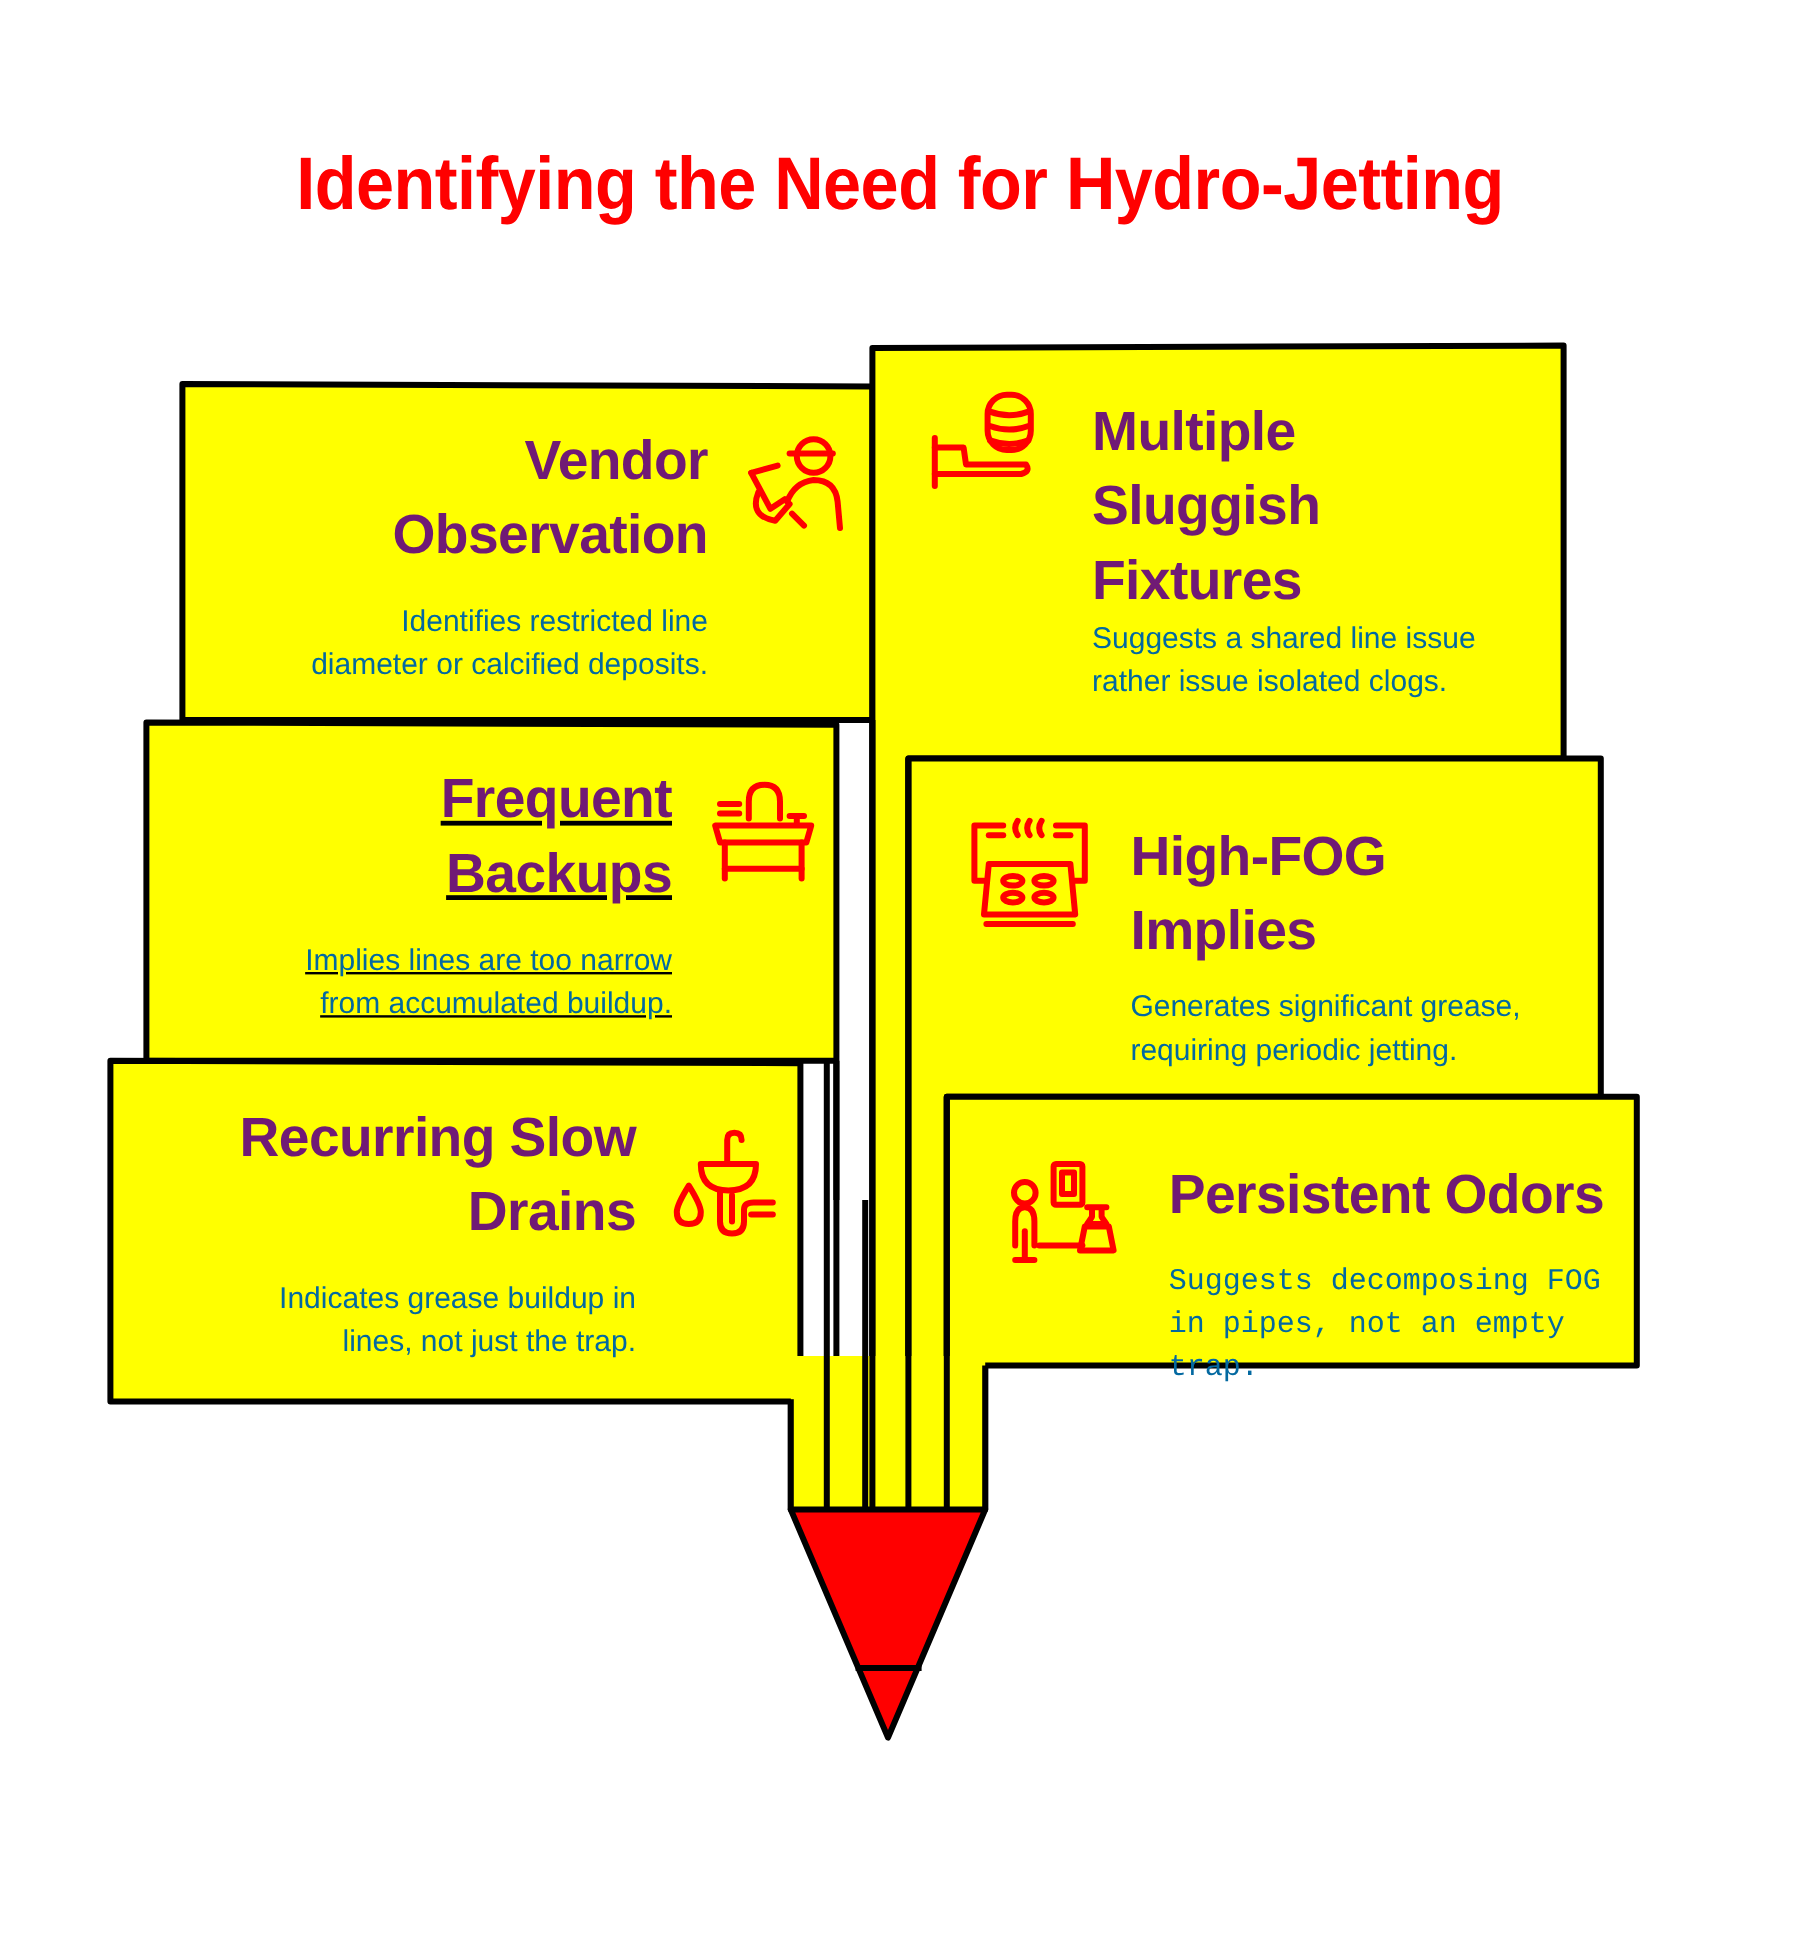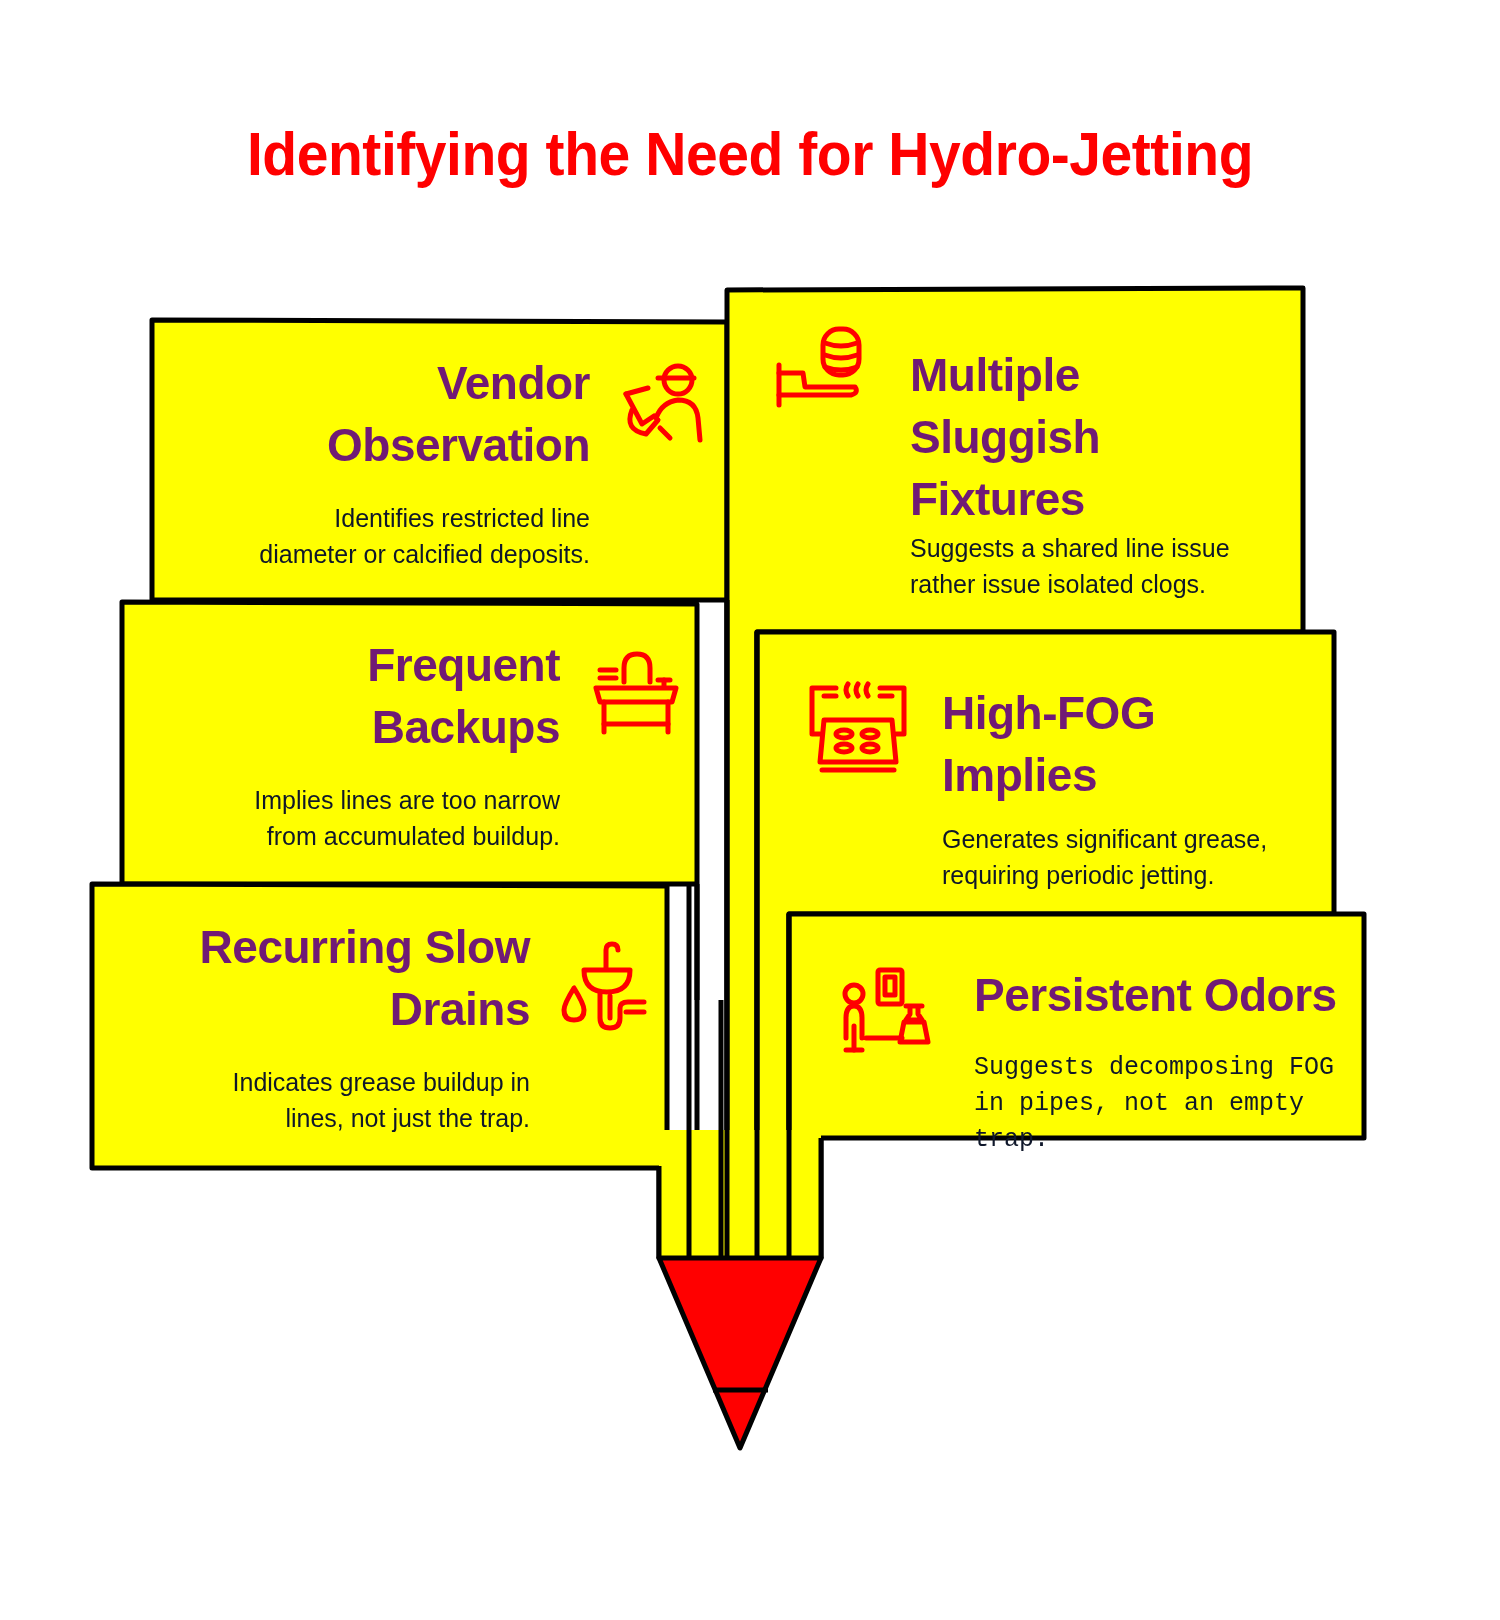--- a/index.html
+++ b/index.html
@@ -5,21 +5,21 @@
     html, body { margin: 0; padding: 0; background: #ffffff; }
     body { width: 1500px; height: 1620px; position: relative; overflow: hidden;
            font-family: "Liberation Sans", "DejaVu Sans", sans-serif; }
     .title { position: absolute; left: 0; top: 118px; width: 1500px; text-align: center;
              color: #ff0000; font-weight: bold; font-size: 62px; letter-spacing: -0.5px;
              transform: scaleX(0.92); transform-origin: center; }
     svg.frame { position: absolute; left: 0; top: 0; }
     .card { position: absolute; }
     .card h2 { margin: 0; font-size: 46px; line-height: 62px; font-weight: bold; color: #701a75;
                letter-spacing: -0.5px; }
-    .card p { margin: 0; font-size: 25px; line-height: 36px; color: #0f172a; }
+    .card p { margin: 0; font-size: 25px; line-height: 36px; color: #0369a1; }
     .left h2, .left p { text-align: right; }
     .right h2, .right p { text-align: left; }
     .icon { position: absolute; }
   </style>
 </head>
 <body>
 
 <div class="title">Identifying the Need for Hydro-Jetting</div>
 
 <svg class="frame" width="1500" height="1620" viewBox="0 0 1500 1620">
@@ -57,21 +57,21 @@
 <svg class="icon" style="left:620px; top:358px;" width="90" height="90" viewBox="0 0 90 90" fill="none" stroke="#ff0000" stroke-width="5" stroke-linecap="round" stroke-linejoin="round">
   <circle cx="58" cy="22" r="14"></circle>
   <line x1="38" y1="20" x2="74" y2="20"></line>
   <path d="M6 36 L28 30"></path>
   <path d="M6 36 L22 66 L34 58"></path>
   <path d="M12 52 Q4 72 26 76 L38 62"></path>
   <path d="M36 60 Q42 44 58 42 Q76 42 78 60 L80 82"></path>
   <path d="M40 70 L50 80"></path>
 </svg>
 
-<div class="card left" style="left:150px; top:634px; width:410px;">
+<div class="card left" style="left:150px; top:634px; width:410px;text-decoration:underline;">
   <h2><span>Frequent</span><br><span>Backups</span></h2>
   <p style="margin-top:24px;"><span>Implies lines are too narrow</span><br><span>from accumulated buildup.</span></p>
 </div>
 <svg class="icon" style="left:592px; top:650px;" width="90" height="90" viewBox="0 0 90 90" fill="none" stroke="#ff0000" stroke-width="5" stroke-linecap="round" stroke-linejoin="round">
   <path d="M32 32 L32 18 Q32 4 45 4 Q58 4 58 18 L58 32"></path>
   <line x1="8" y1="20" x2="24" y2="20"></line>
   <line x1="8" y1="28" x2="24" y2="28"></line>
   <line x1="66" y1="30" x2="78" y2="30"></line>
   <line x1="72" y1="30" x2="72" y2="36"></line>
   <path d="M4 38 L84 38 L80 52 L8 52 Z"></path>
@@ -86,21 +86,21 @@
 </div>
 <svg class="icon" style="left:560px; top:940px;" width="90" height="100" viewBox="0 0 90 100" fill="none" stroke="#ff0000" stroke-width="5" stroke-linecap="round" stroke-linejoin="round">
   <path d="M46 28 L46 10 Q46 4 52 4 Q58 4 58 10"></path>
   <path d="M24 30 L70 30 Q70 52 47 52 Q24 52 24 30 Z"></path>
   <path d="M40 52 L40 78 Q40 88 50 88 Q60 88 60 78 L60 68 Q60 62 68 62 L84 62"></path>
   <path d="M50 56 L50 78"></path>
   <path d="M66 72 L84 72"></path>
   <path d="M14 48 Q4 64 4 70 Q4 80 14 80 Q24 80 24 70 Q24 64 14 48 Z"></path>
 </svg>
 
-<div class="card right" style="left:910px; top:344px; width:380px;">
+<div class="card right" style="left:910px; top:328px; width:380px;">
   <h2><span>Multiple</span><br><span>Sluggish</span><br><span>Fixtures</span></h2>
   <p style=""><span>Suggests a shared line issue</span><br><span>rather issue isolated clogs.</span></p>
 </div>
 <svg class="icon" style="left:775px; top:325px;" width="100" height="100" viewBox="0 0 100 100" fill="none" stroke="#ff0000" stroke-width="5" stroke-linecap="round" stroke-linejoin="round">
   <rect x="48" y="4" width="36" height="46" rx="16"></rect>
   <path d="M50 18 Q66 24 82 18"></path>
   <path d="M50 30 Q66 36 82 30"></path>
   <path d="M50 42 Q66 48 82 42"></path>
   <line x1="4" y1="40" x2="4" y2="80"></line>
   <path d="M4 48 L28 48 L30 62 L80 62 Q84 68 76 70 L4 70"></path>

